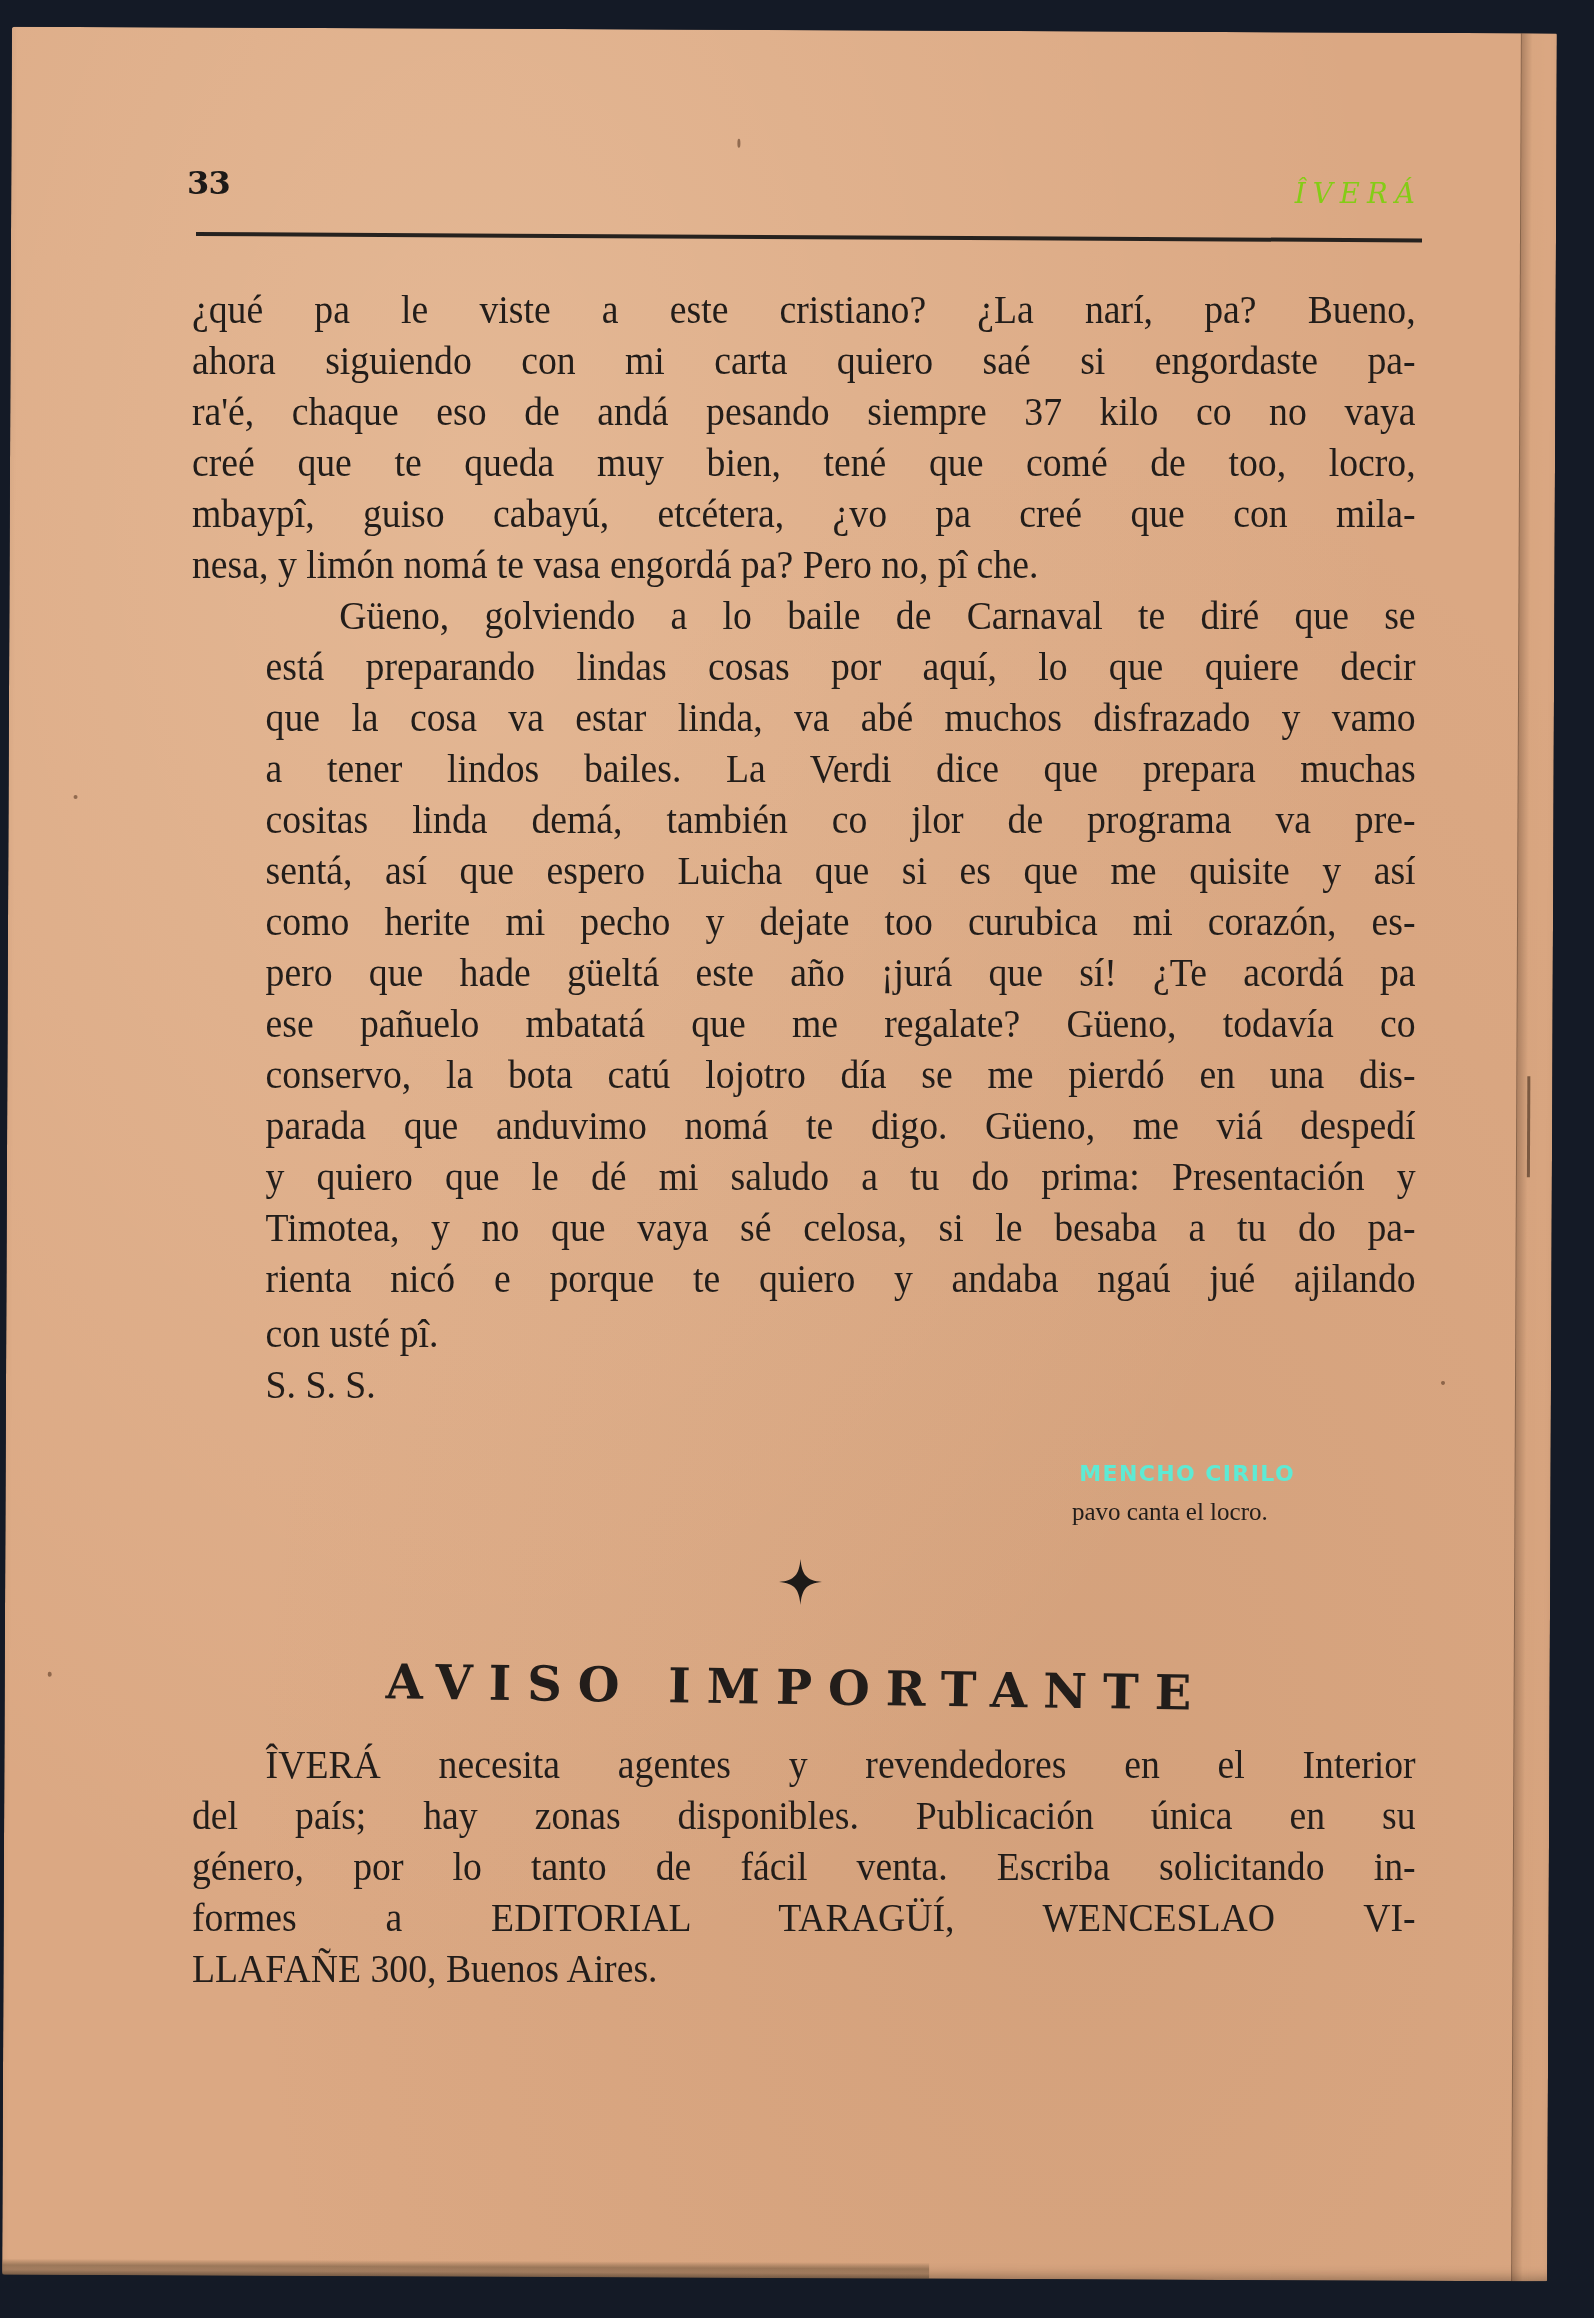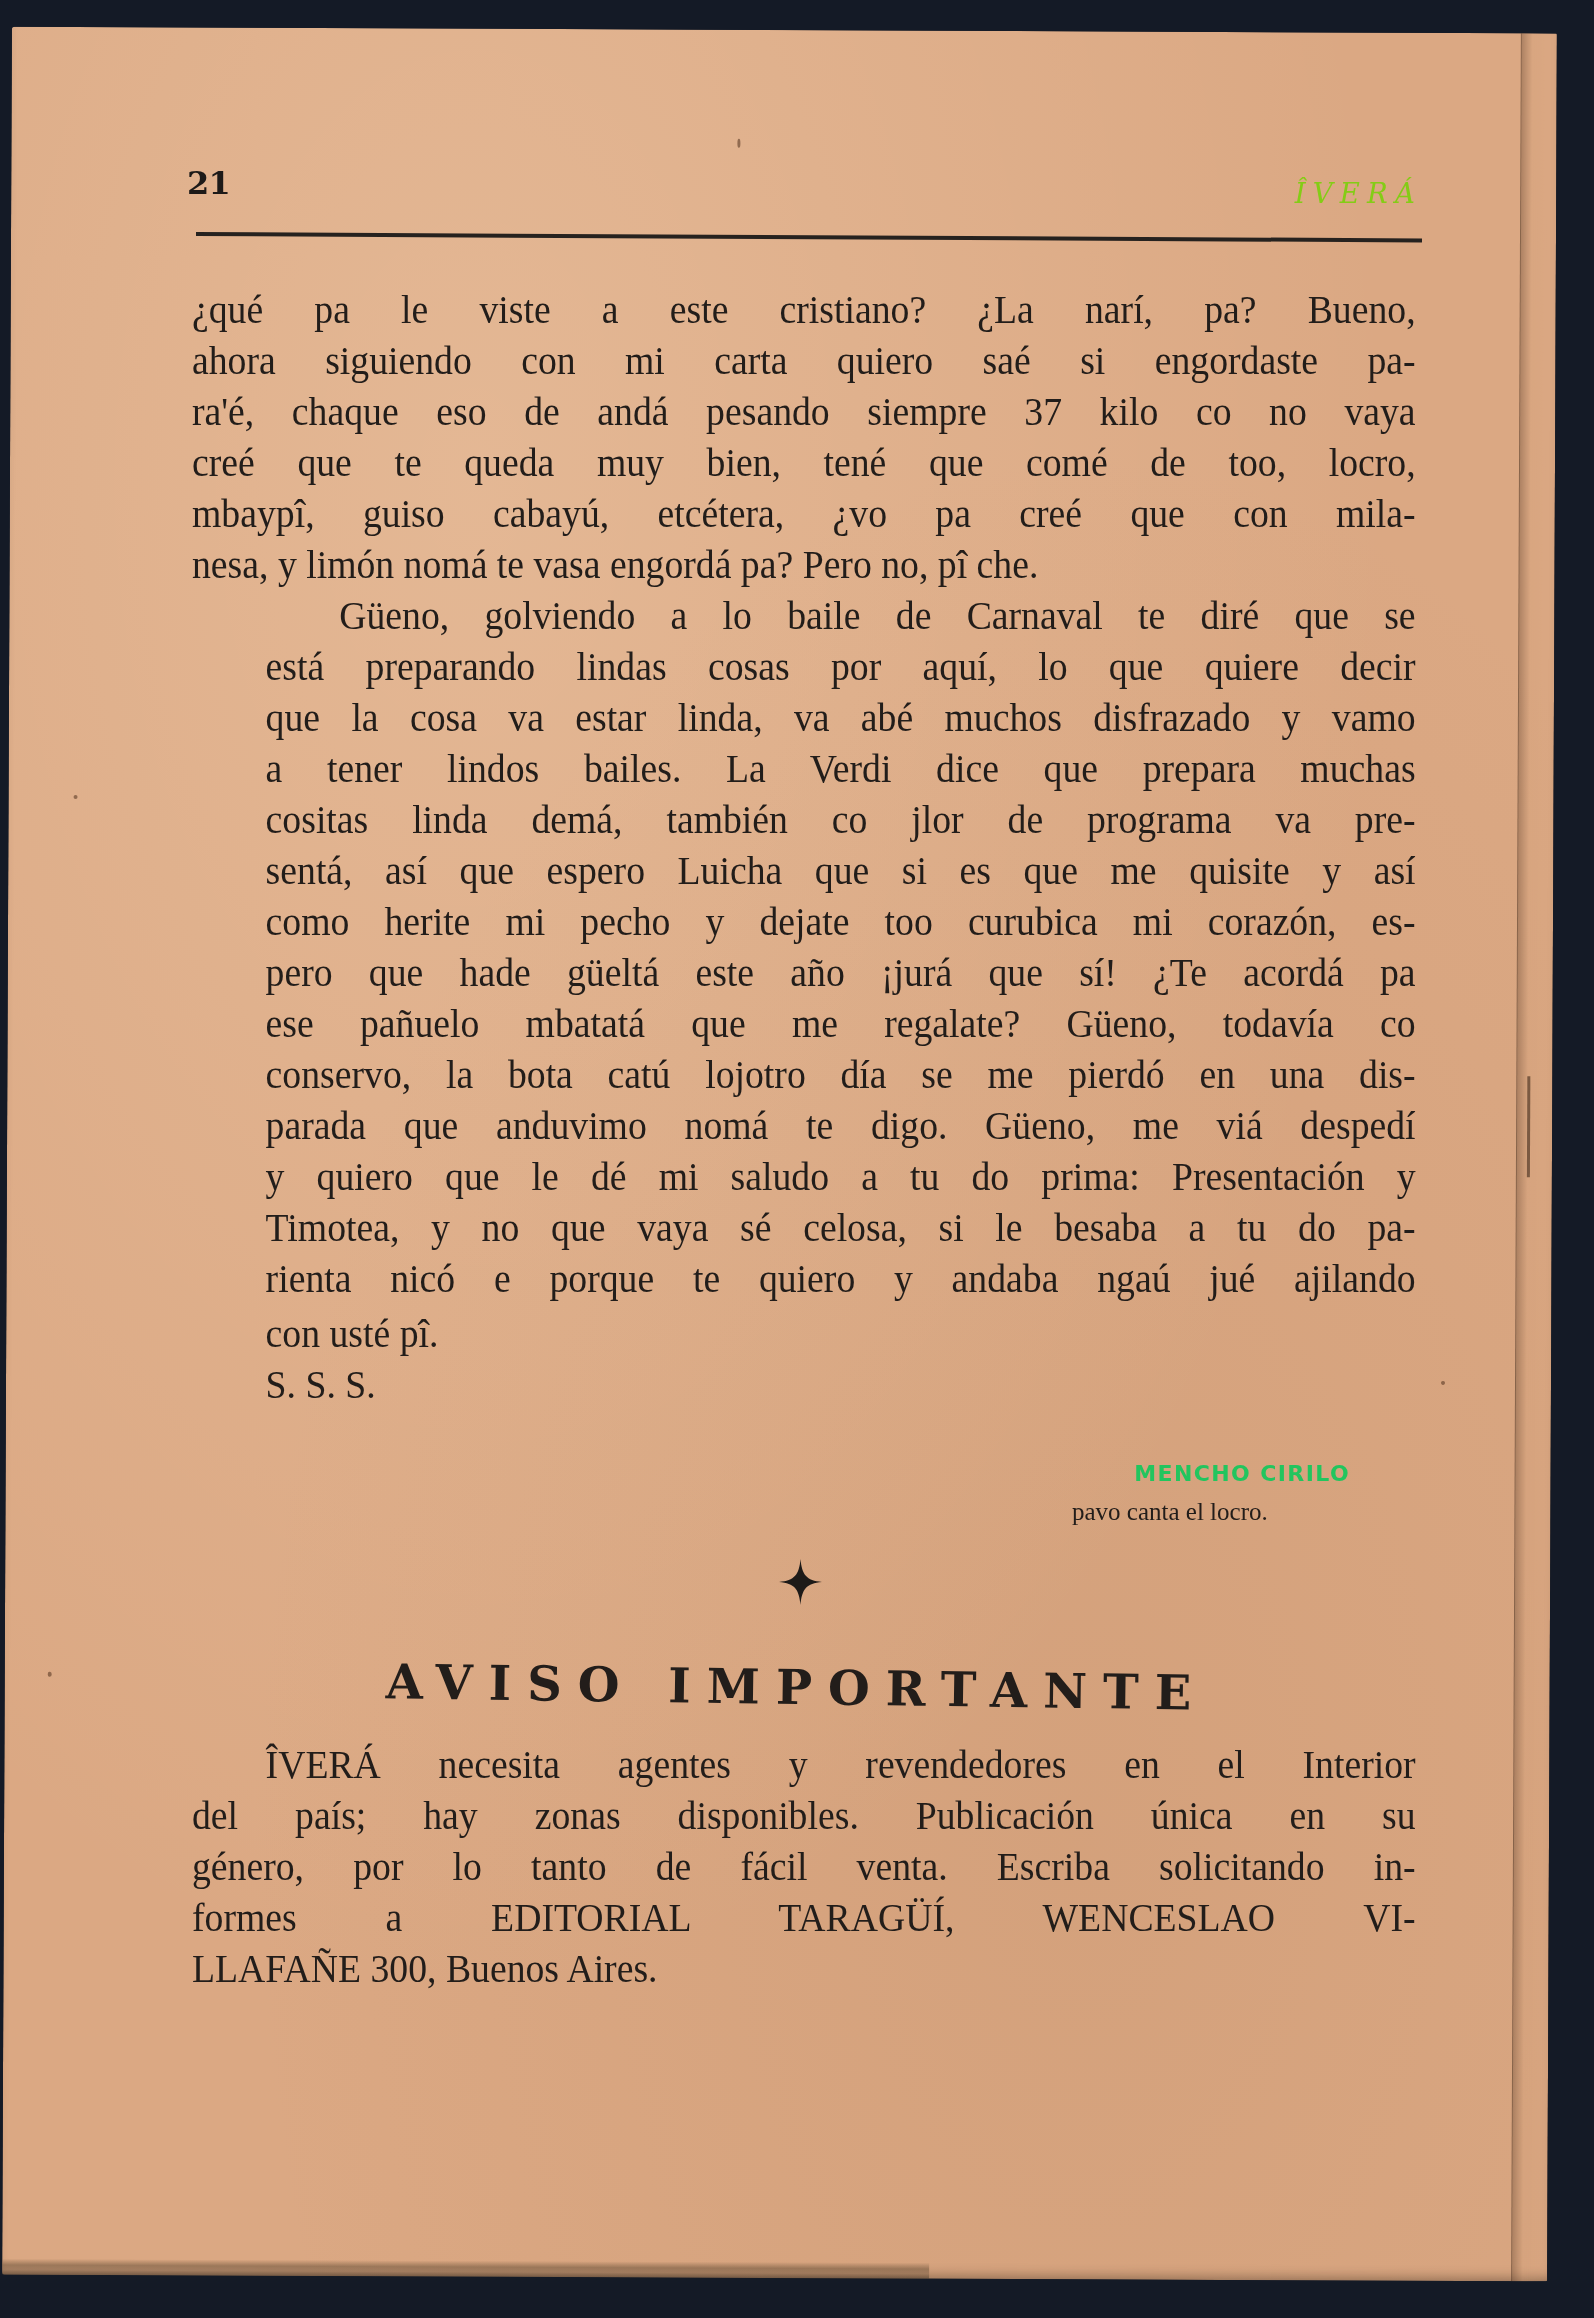--- a/index.html
+++ b/index.html
@@ -123,23 +123,22 @@
     left: 1072px;
     top: 1461px;
     width: 333px;
     text-align: left;
   }
   .signature-name {
     font-family: "DejaVu Sans", sans-serif;
     font-weight: bold;
     font-size: 22px;
     letter-spacing: 1.4px;
-    color: #22c55e;
+    color: #5eead4;
     padding-left: 7.2px;
-    text-align: center;
   }
   .signature-sub {
     font-family: "Liberation Serif", serif;
     font-size: 25px;
     color: #221d1a;
     margin-top: 11.6px;
   }
   .ornament {
     position: absolute;
     left: 779px;
@@ -193,21 +192,21 @@
   <div class="page-edge"></div>
   <div class="spine-tear"></div>
   <div class="bottom-edge"></div>
   <div class="speck" style="left:65px;top:768px;width:4.3px;height:4.3px;"></div>
   <div class="speck" style="left:43px;top:1645px;width:3.6px;height:5px;"></div>
   <div class="speck" style="left:726px;top:109px;width:2.9px;height:8.7px;"></div>
   <div class="speck" style="left:1435px;top:1348px;width:3.6px;height:3.6px;"></div>
 </div>
 
 <div class="running-head">
-  <span class="page-number">21</span>
+  <span class="page-number">33</span>
   <span class="journal-title">ÎVERÁ</span>
 </div>
 <div class="head-rule"></div>
 
 <div class="body-text">
   <p>
     <span class="line">¿qué pa le viste a este cristiano? ¿La narí, pa? Bueno,</span>
     <span class="line">ahora siguiendo con mi carta quiero saé si engordaste pa-</span>
     <span class="line">ra'é, chaque eso de andá pesando siempre 37 kilo co no vaya</span>
     <span class="line">creé que te queda muy bien, tené que comé de too, locro,</span>

